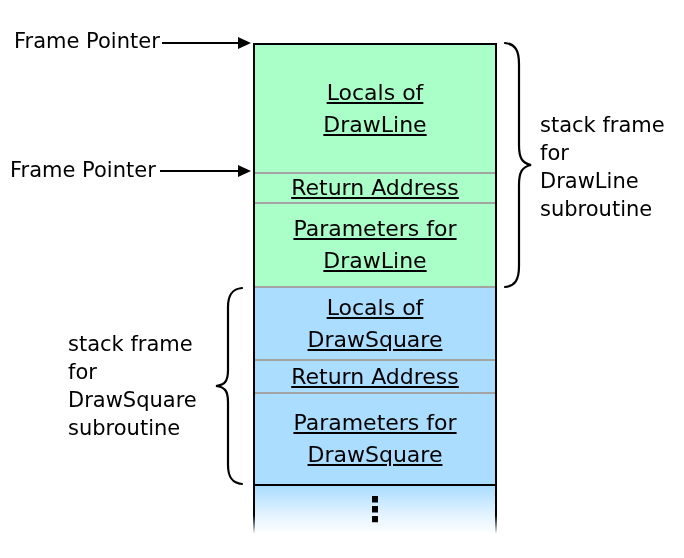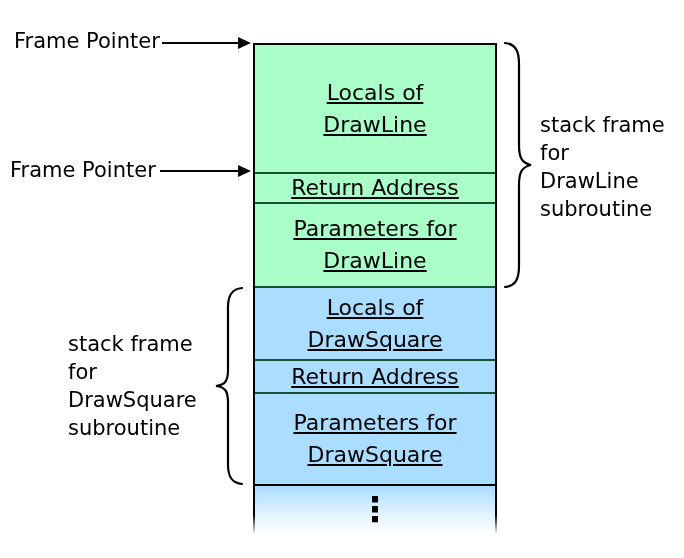--- a/index.html
+++ b/index.html
@@ -20,21 +20,21 @@
   .arrow-line{height:2px;background:#000;}
   .sp-line{left:162px;top:42px;width:77px;}
   .fp-line{left:160px;top:170px;width:79px;}
   .arrow-head{width:0;height:0;border-top:6px solid transparent;border-bottom:6px solid transparent;border-left:13px solid #000;}
   .sp-head{left:238px;top:37px;}
   .fp-head{left:238px;top:165px;}
 
   
   .stack-box{left:253px;top:43px;width:244px;height:443px;border:2px solid #000;box-sizing:border-box;display:flex;flex-direction:column;text-decoration:underline;}
   .sect{box-sizing:border-box;display:flex;flex-direction:column;align-items:center;justify-content:center;text-align:center;font-size:22px;line-height:32px;}
-  .sect + .sect{border-top:2px solid #14532d;}
+  .sect + .sect{border-top:2px solid #a3a3a3;}
   .s0{height:127px;}
   .s1{height:30px;line-height:26px;}
   .s2{height:84px;}
   .s3{height:73px;}
   .s4{height:33px;line-height:26px;}
   .s5{height:92px;}
 
   
   .fade{left:253px;top:486px;width:244px;height:48px;background:linear-gradient(to bottom,#aaddff 0%,#e3f3ff 60%,#ffffff 100%);}
   .fade-border{width:2px;height:48px;top:486px;background:linear-gradient(to bottom,#000 0%,#000 60%,rgba(0,0,0,0) 100%);}

